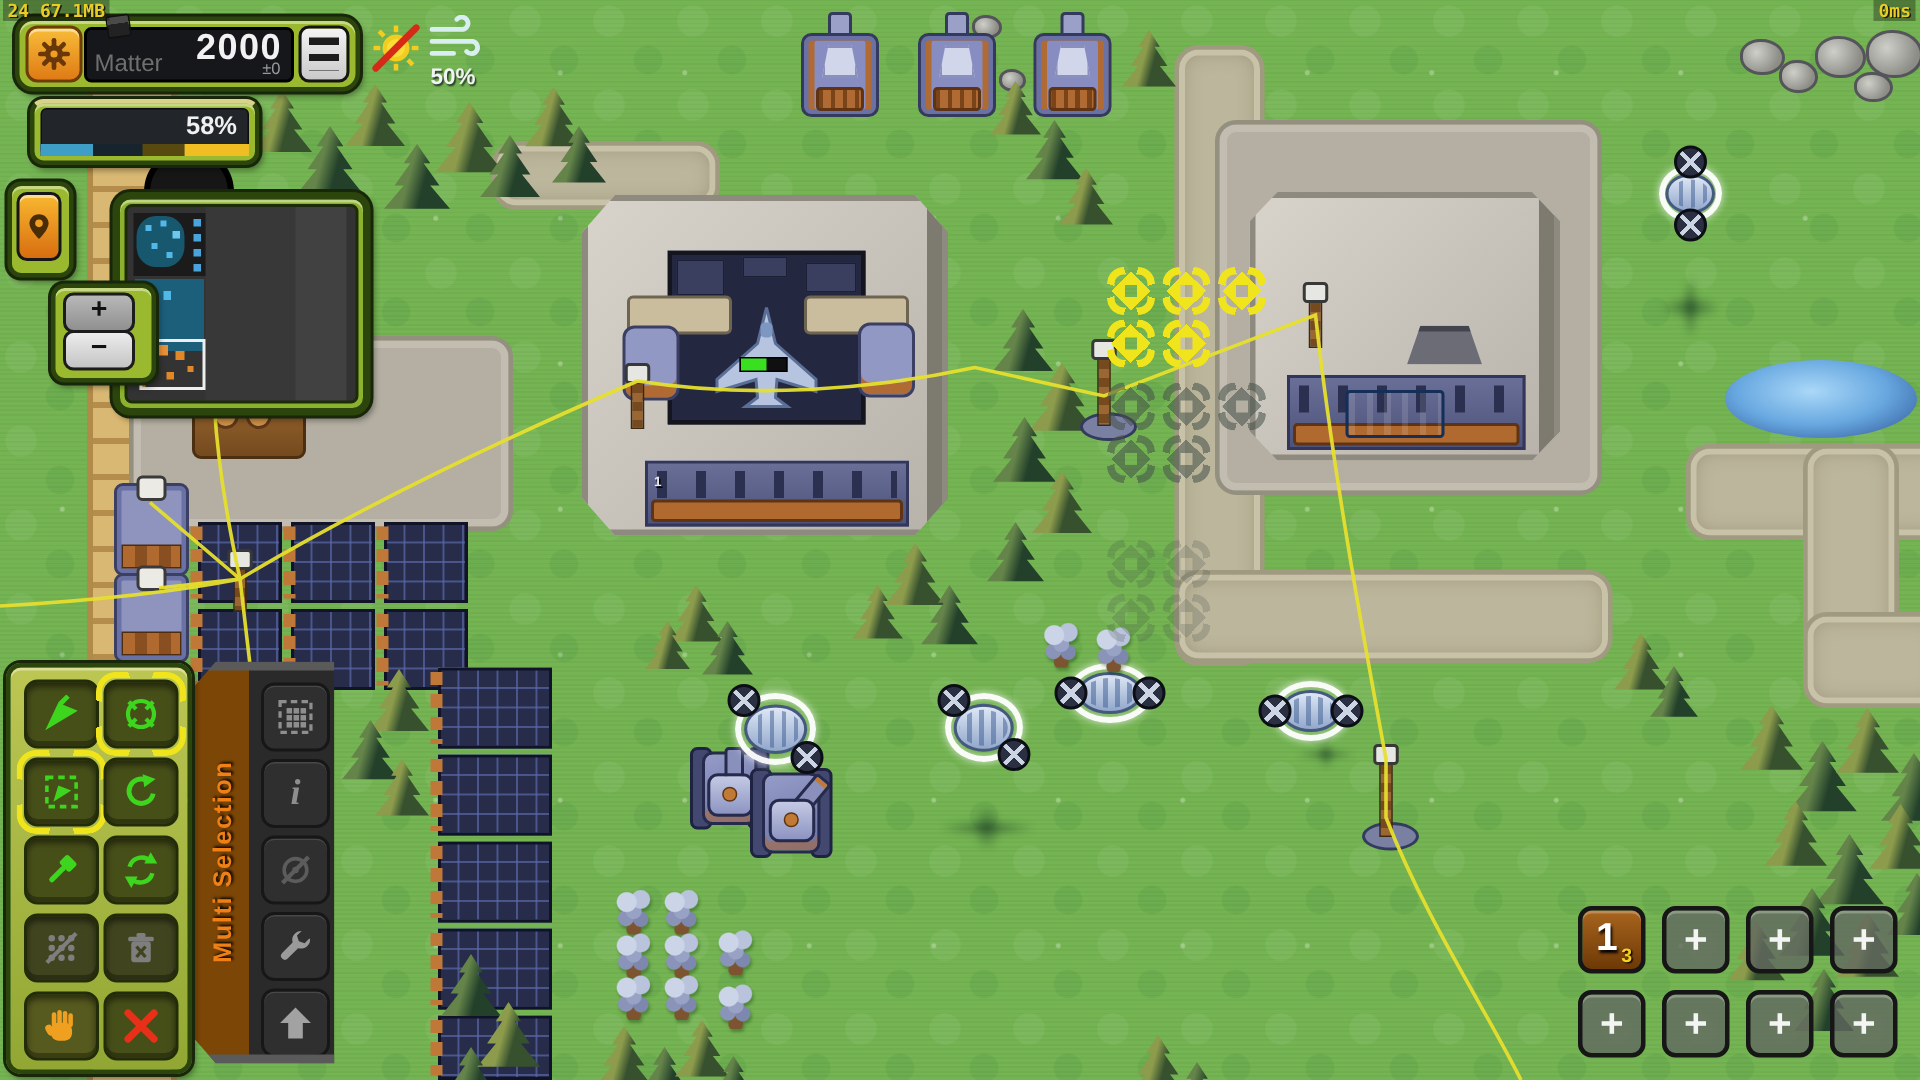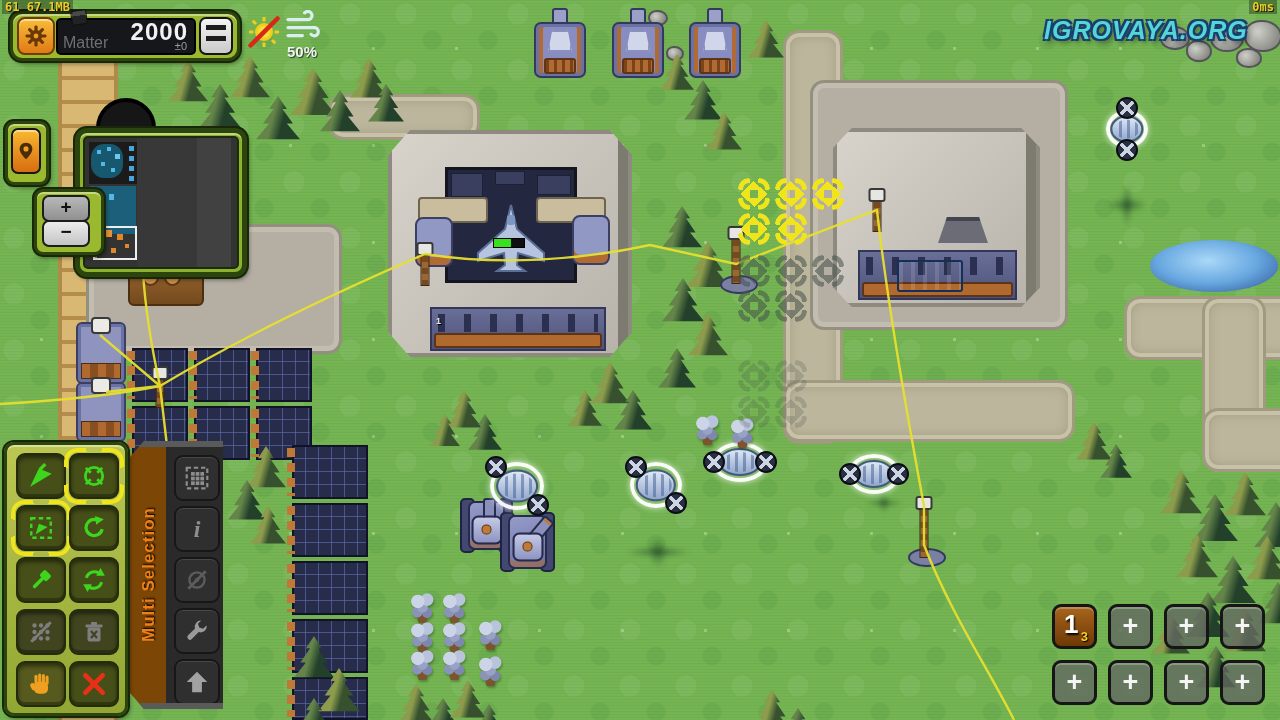--- a/index.html
+++ b/index.html
@@ -473,23 +473,22 @@
   <div class="mech" style="left:442px;top:593px;"></div>
   <div class="mech" style="left:410px;top:622px;"></div>
   <div class="mech" style="left:442px;top:622px;"></div>
   <div class="mech" style="left:410px;top:650px;"></div>
   <div class="mech" style="left:442px;top:650px;"></div>
   <div class="mech" style="left:478px;top:620px;"></div>
   <div class="mech" style="left:478px;top:656px;"></div>
   <div class="mech" style="left:695px;top:415px;"></div>
   <div class="mech" style="left:730px;top:418px;"></div>
 
-  <div class="debug-txt">61 67.1MB</div>
+  <div class="debug-txt">24 67.1MB</div>
   <div class="ping-txt">0ms</div>
-  <div class="watermark">IGROVAYA.ORG</div>
 
   <div class="weather">
     <svg width="36" height="36" viewBox="0 0 24 24" style="position:absolute;left:0;top:4px;">
       <g stroke="#f2cc1e" stroke-width="2">
         <circle cx="12" cy="12" r="5" fill="#f7df3a"></circle>
         <path d="M12 2v3M12 19v3M2 12h3M19 12h3M4.5 4.5l2.2 2.2M17.3 17.3l2.2 2.2M19.5 4.5l-2.2 2.2M6.7 17.3l-2.2 2.2"></path>
       </g>
       <path d="M3 21 L21 3" stroke="#d82818" stroke-width="3" stroke-linecap="round"></path>
     </svg>
     <svg width="40" height="32" viewBox="0 0 24 20" style="position:absolute;left:38px;top:0;">
@@ -517,20 +516,31 @@
     </div>
     <div class="cube"></div>
     <div class="res-display">
       <div class="res-value">2000</div>
       <div class="res-label">Matter</div>
       <div class="res-delta">±0</div>
     </div>
     <div class="menu-btn"><span></span></div>
   </div>
 
+  <div class="gframe abs prog-panel">
+    <div class="prog-inner">
+      <div class="prog-pct">58%</div>
+    </div>
+    <div class="prog-strip">
+      <div class="seg" style="width:25%;background:#3e9ec6;"></div>
+      <div class="seg" style="width:24%;background:#17242e;"></div>
+      <div class="seg" style="width:20%;background:#57490f;"></div>
+      <div class="seg" style="width:31%;background:#f0bd22;"></div>
+    </div>
+  </div>
 
   <div class="gauge-circle"></div>
 
   <div class="gframe abs pin-panel">
     <div class="pin-btn">
       <svg width="18" height="24" viewBox="0 0 24 24">
         <path d="M12 1 C7 1 3.5 4.8 3.5 9.3 C3.5 15 12 23 12 23 S20.5 15 20.5 9.3 C20.5 4.8 17 1 12 1 Z" fill="#4a2c08"></path>
         <circle cx="12" cy="9.2" r="3.4" fill="#f0a020"></circle>
       </svg>
     </div>

